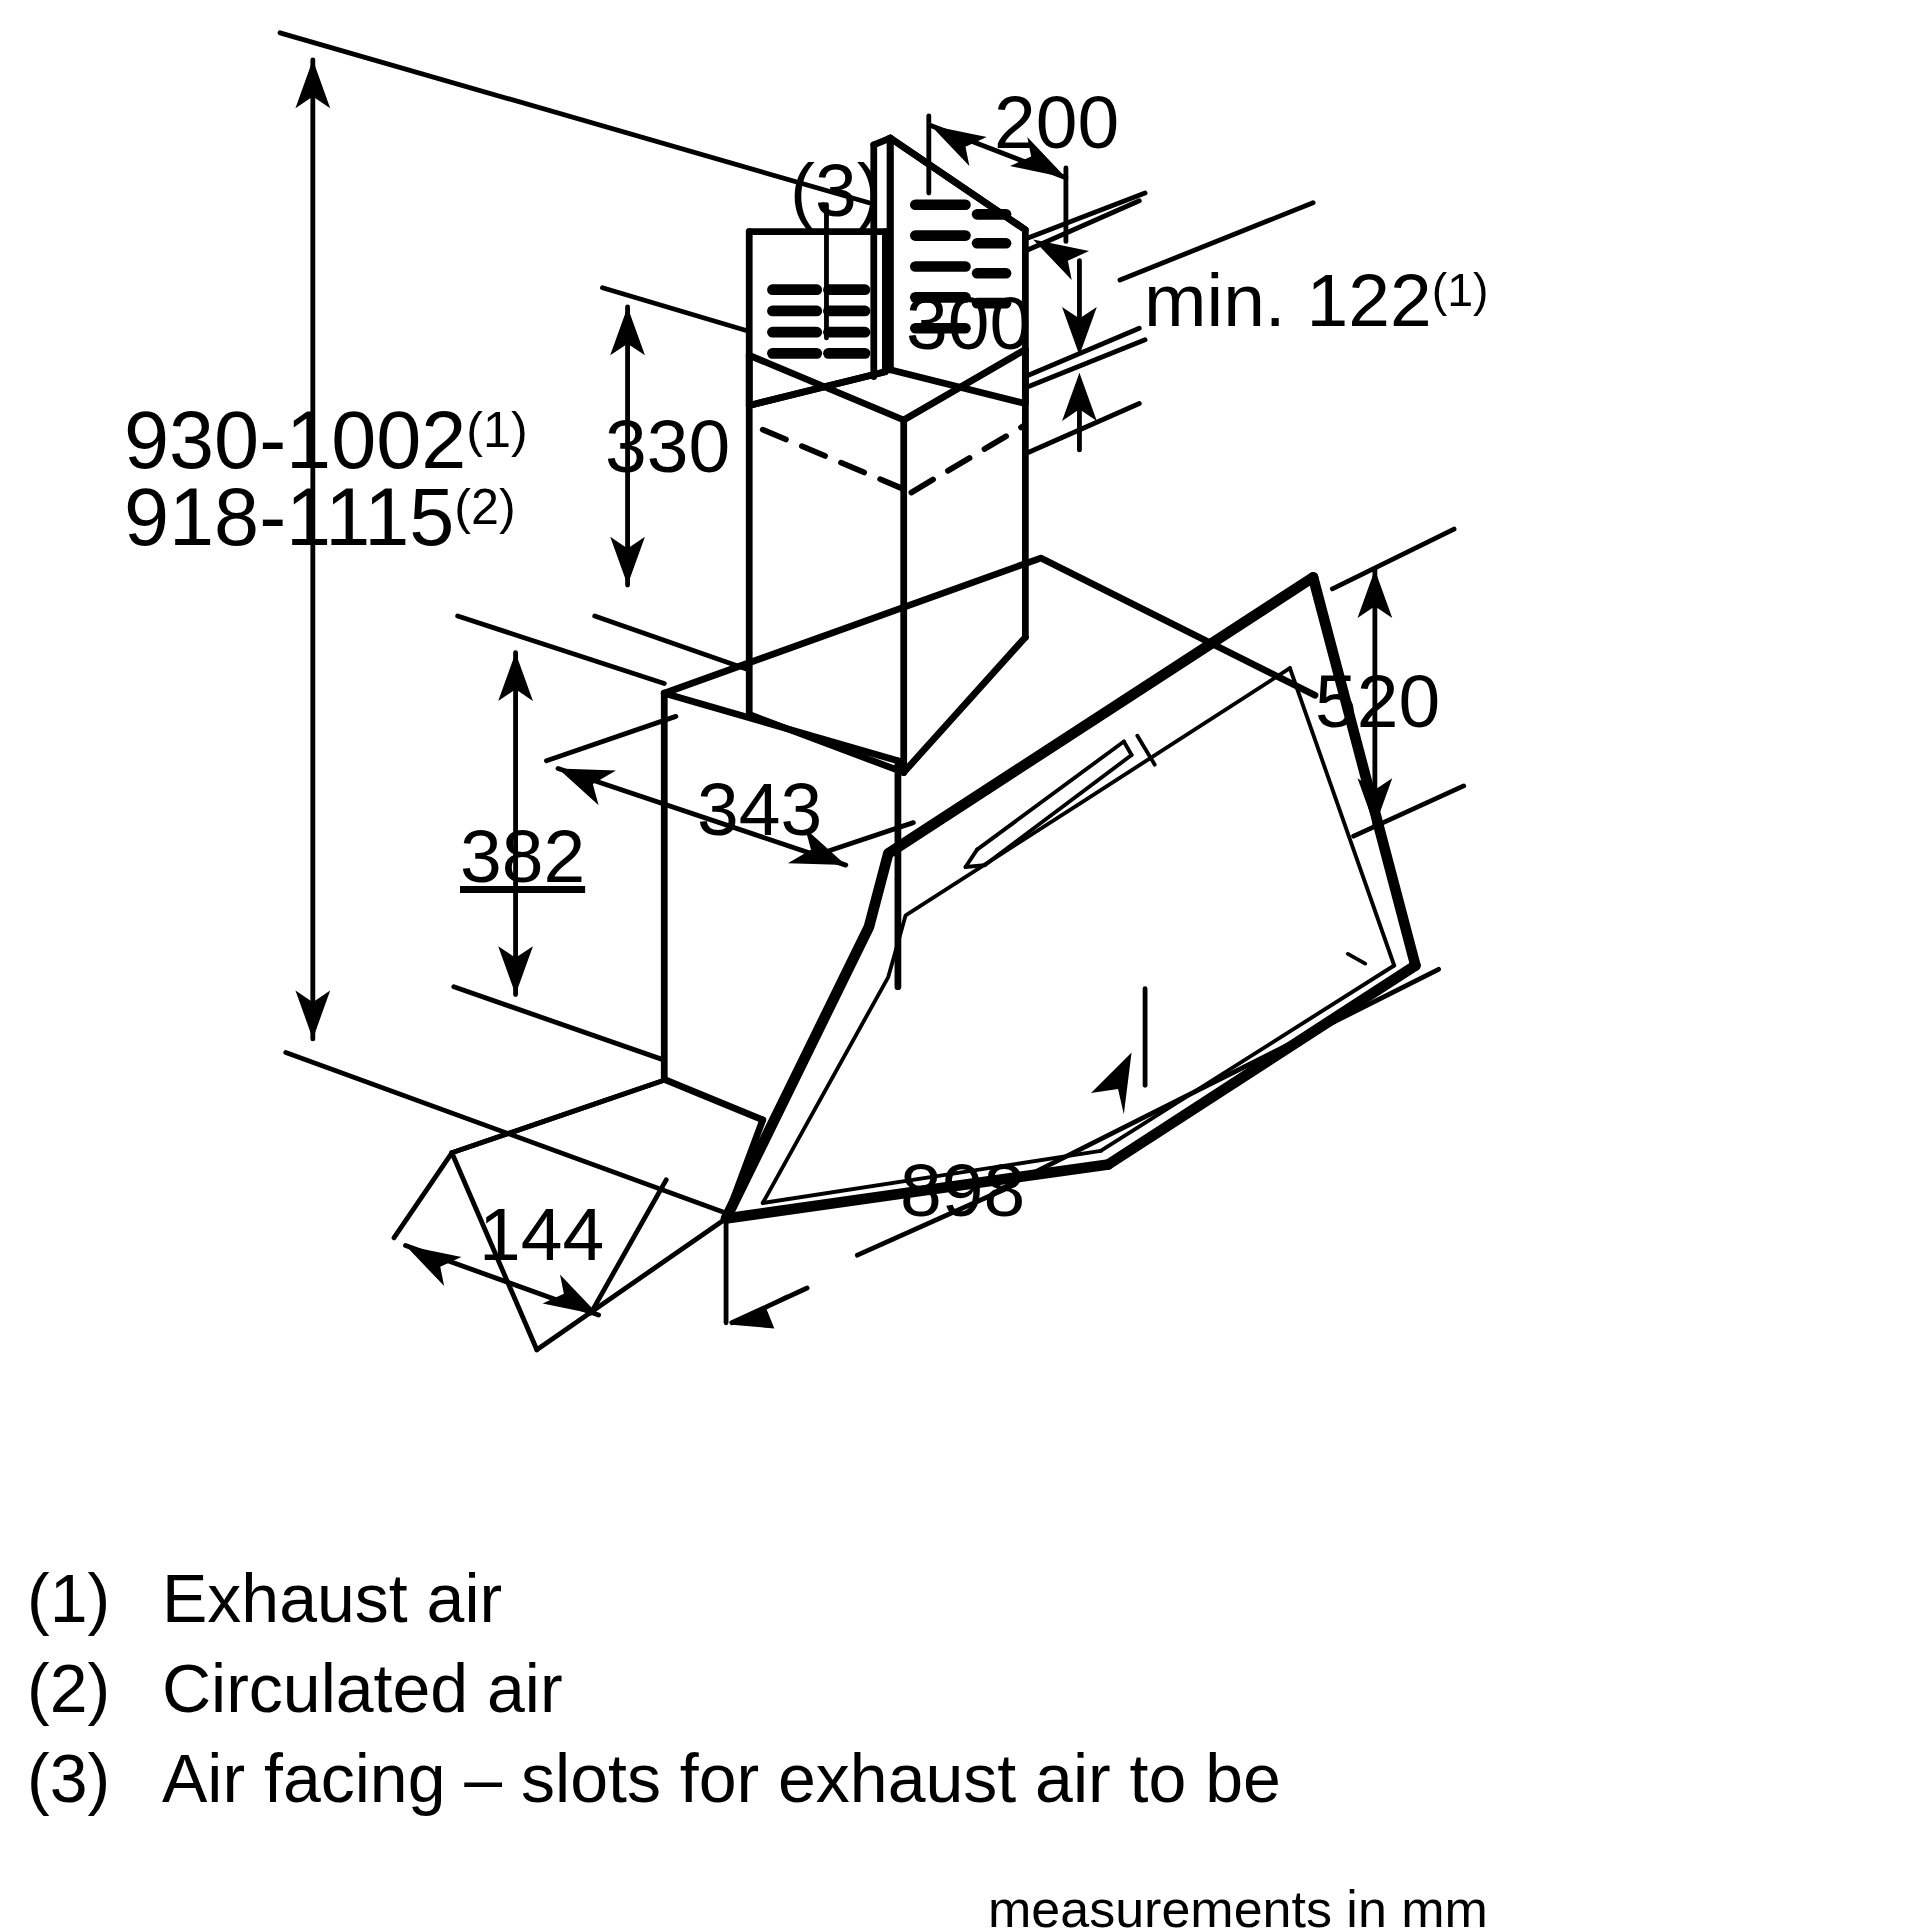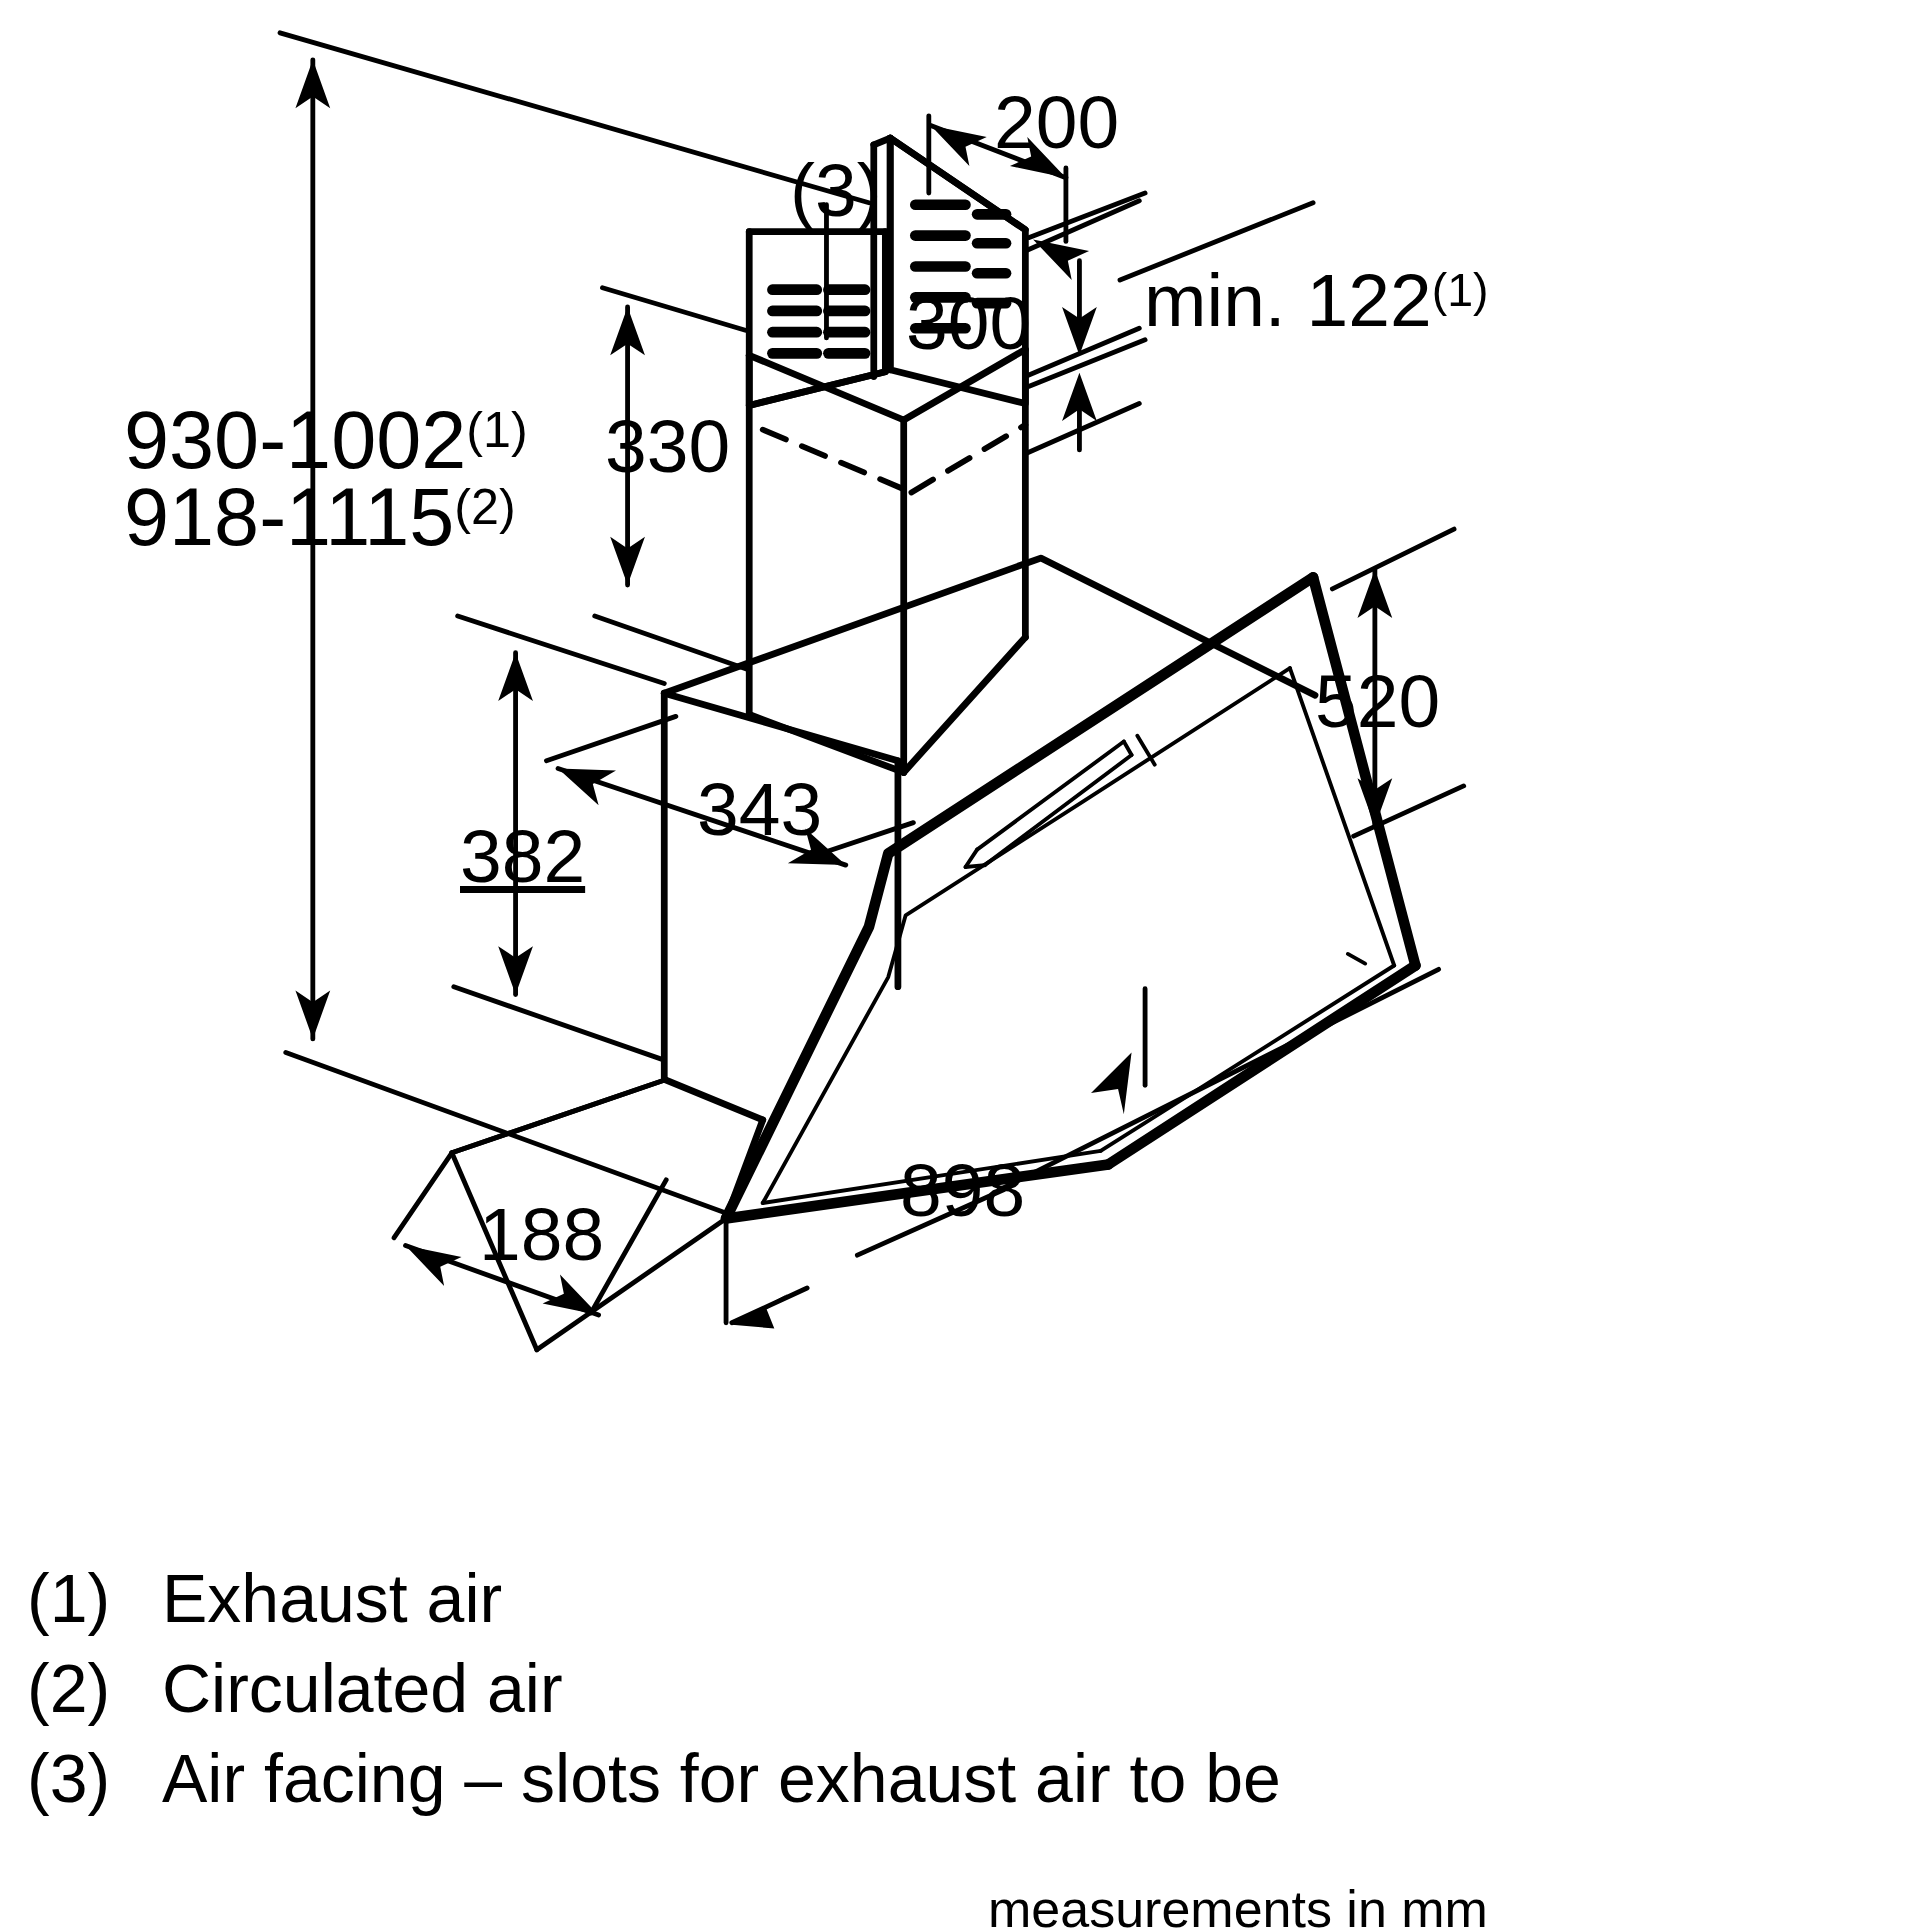--- a/index.html
+++ b/index.html
@@ -297,21 +297,21 @@
   <div class="lbl dimtext" style="left:605px; top:409px;">330</div>
 
   <div class="lbl dimtext" style="left:460px; top:819px;text-decoration:underline;">382</div>
 
   <div class="lbl dimtext" style="left:697px; top:772px;">343</div>
 
   <div class="lbl dimtext" style="left:1315px; top:664px;">520</div>
 
   <div class="lbl dimtext" style="left:900px; top:1153px;">898</div>
 
-  <div class="lbl dimtext" style="left:479px; top:1197px;">188</div>
+  <div class="lbl dimtext" style="left:479px; top:1197px;">144</div>
 
   <div class="lbl dimtext" style="left:790px; top:153px;">(3)</div>
 
   <div class="lbl dimtext" style="left:1128px; top:263px;margin-left:16px;"><span>min. 122</span><span class="sup">(1)</span></div>
 
 
   <div class="legend-block">
     <div class="legend-row">
       <span class="legend-num">(1)</span>
       <span class="legend-txt">Exhaust air</span>

